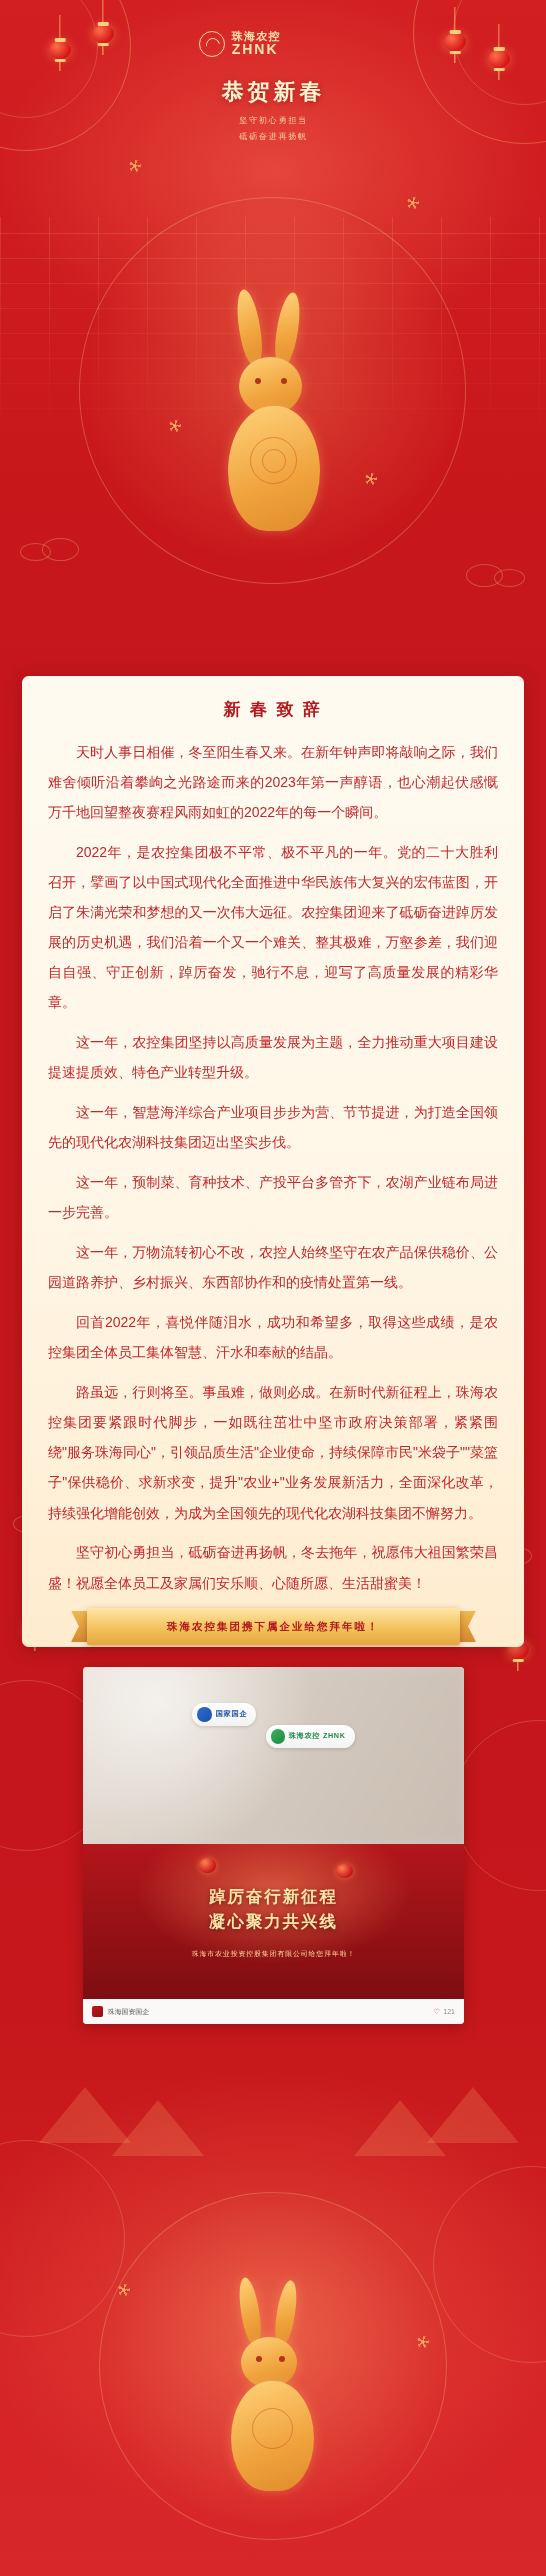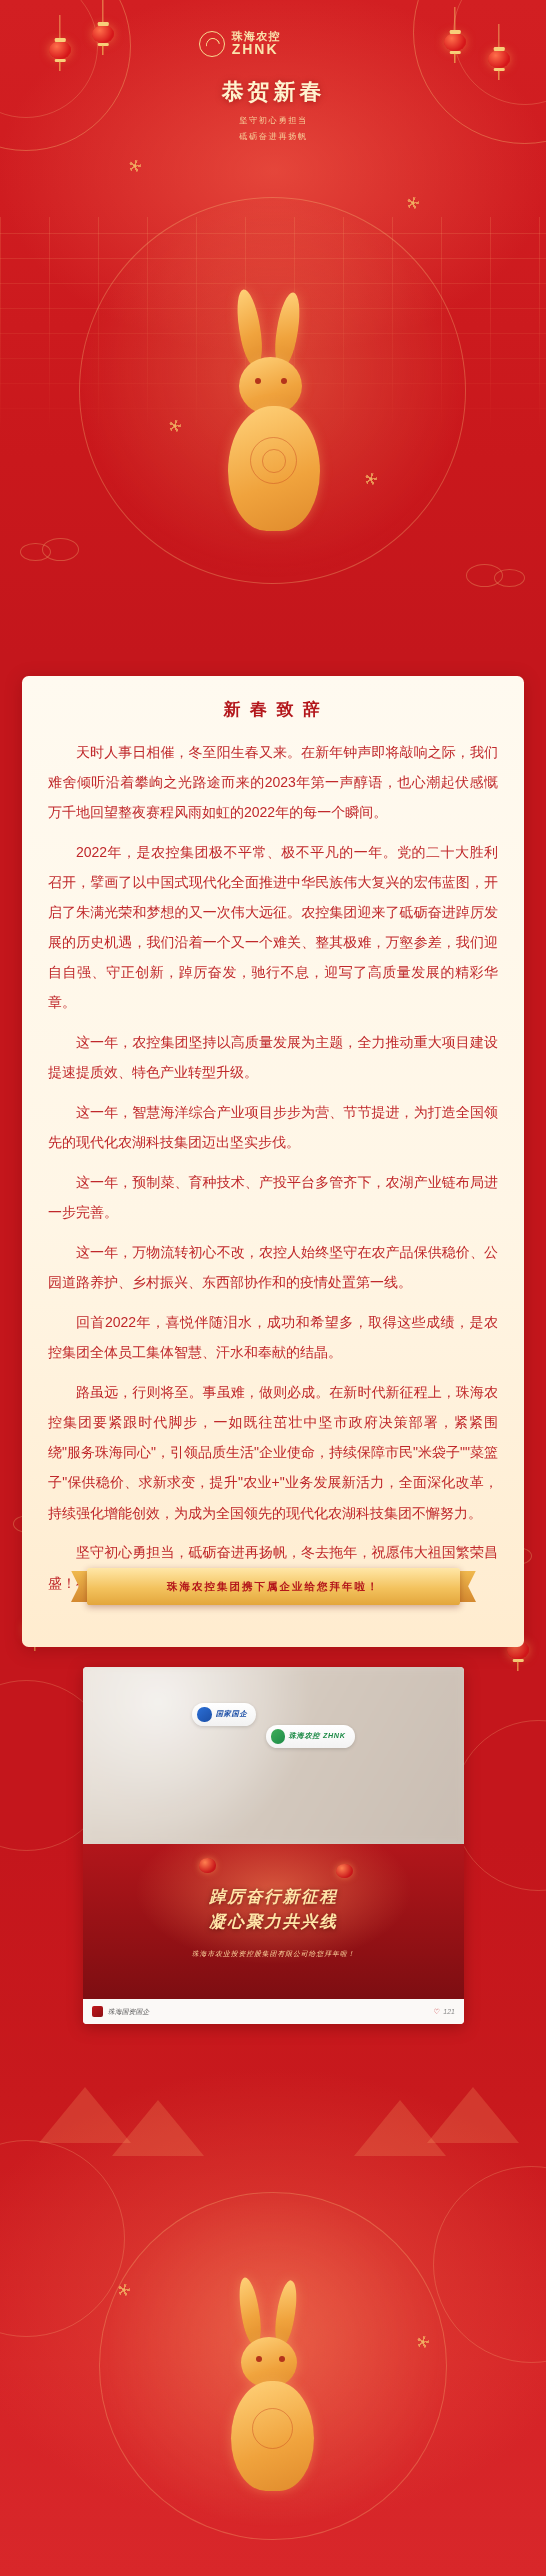--- a/index.html
+++ b/index.html
@@ -143,21 +143,21 @@
   .card p {
     font-size: 14px; line-height: 2.15; color: #c0282b;
     text-align: justify; text-indent: 2em; margin-bottom: 9.8px;
   }
   .sign {
     margin-top: 19.7px; text-align: right; font-size: 8.1px; line-height: 2.0; color: #c0282b;
   }
 
   
   .banner-wrap {
-    position: absolute; left: 71px; top: 1568px; width: 405px; height: 37px;
+    position: absolute; left: 71px; top: 1608px; width: 405px; height: 37px;
   }
   .banner {
     position: absolute; left: 15.8px; top: 0; width: 373px; height: 37px;
     background: linear-gradient(180deg, #ffe7a8, #f3c25d 55%, #e3a63c);
     border-radius: 2.6px;
     display: flex; align-items: center; justify-content: center;
     box-shadow: 0 2px 7.9px rgba(90,0,0,.32);
   }
   .banner span {
     font-family: "Liberation Serif", "DejaVu Serif", serif;
@@ -169,21 +169,20 @@
   }
   .banner-end.l { left: 0; clip-path: polygon(0 0, 100% 0, 100% 100%, 0 100%, 40% 50%); }
   .banner-end.r { right: 0; clip-path: polygon(0 0, 100% 0, 60% 50%, 100% 100%, 0 100%); }
 
   
   .video-card {
     position: absolute; left: 83px; top: 1667px; width: 381px;
     background: #ede9e6;
     border-radius: 3.9px; overflow: hidden;
     box-shadow: 0 3.9px 14.4px rgba(80,0,0,.35);
-    font-style: italic;
   }
   .video-head {
     position: relative; height: 177px;
     background: linear-gradient(135deg, #e8e2da 0%, #d8cfc6 40%, #cfc6bd 100%);
     filter: blur(0px);
     display: flex; align-items: flex-start; justify-content: center;
   }
   .video-head .blurwrap {
     position: absolute; inset: 0; filter: blur(3.9px); opacity: .9;
     background:

